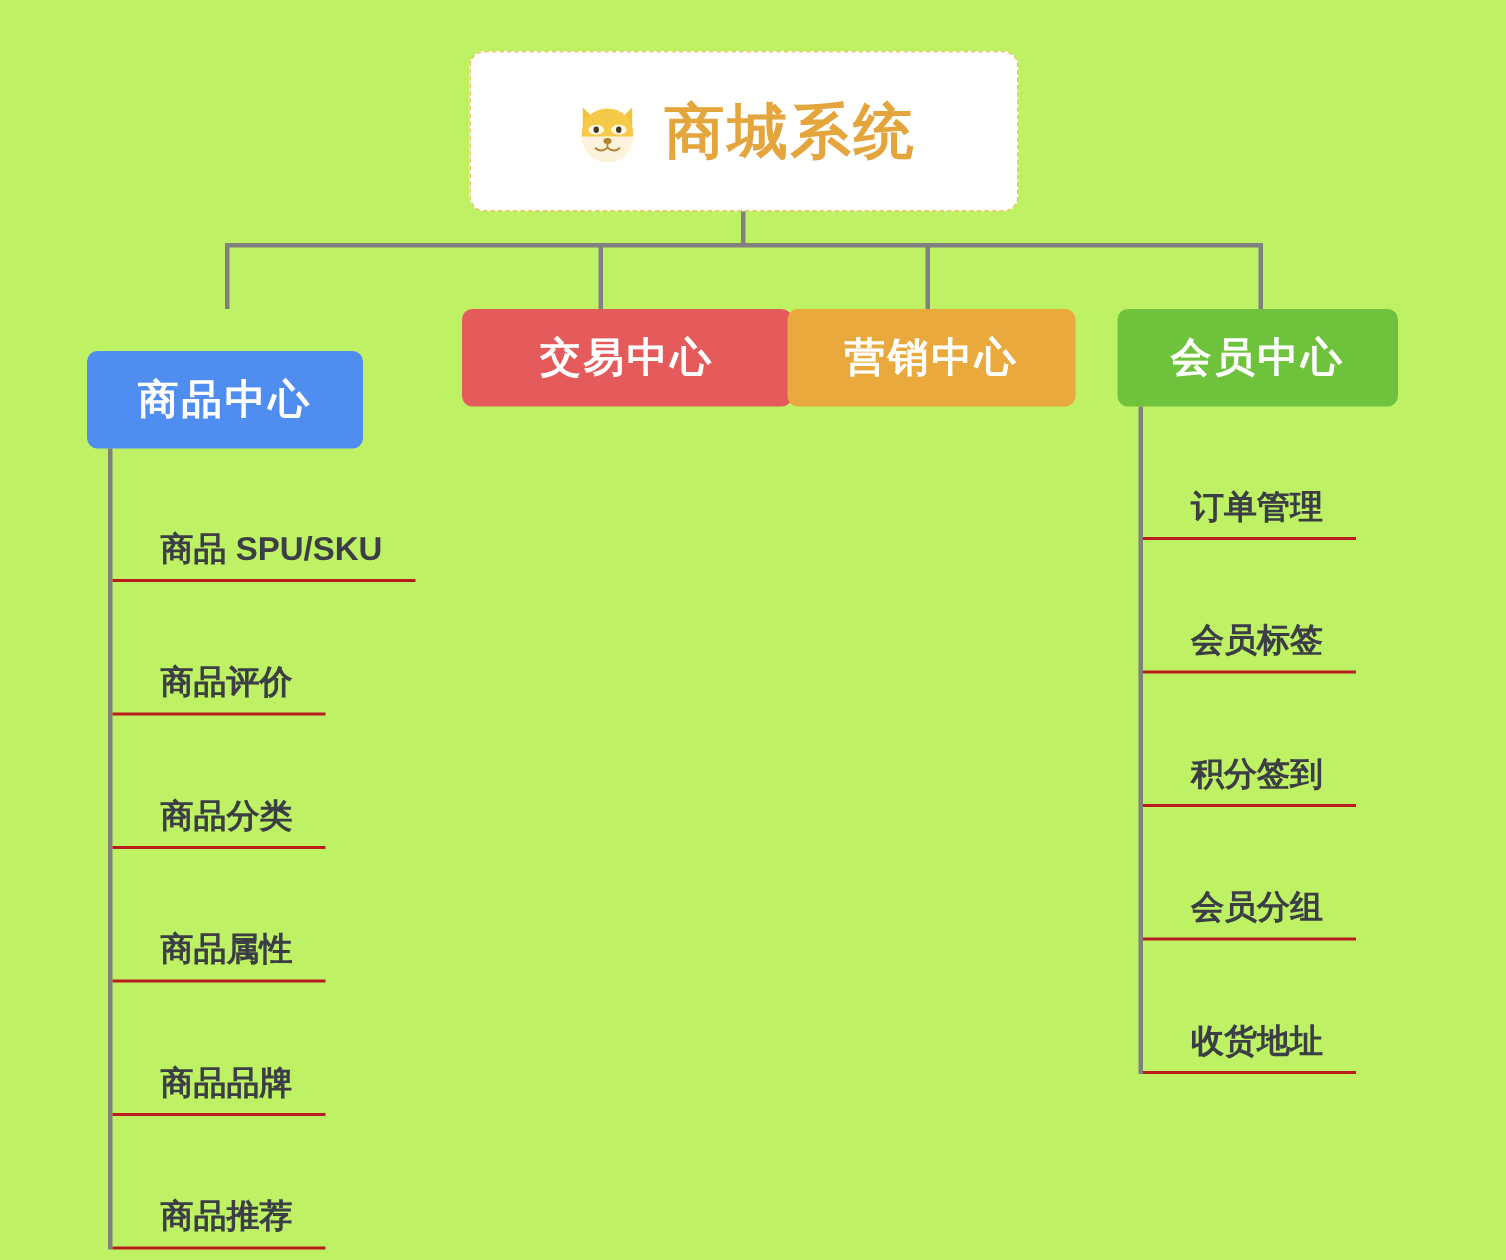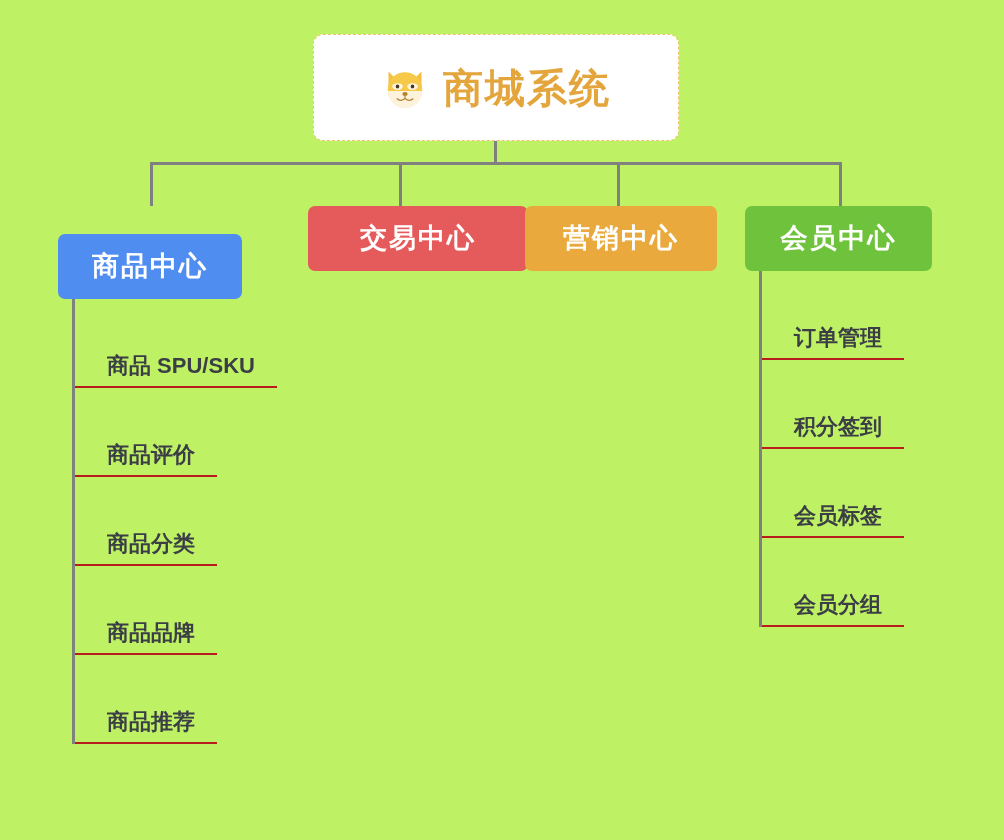--- a/index.html
+++ b/index.html
@@ -185,20 +185,23 @@
         <div class="leaf">
             <span class="leaf-label">商品 SPU/SKU</span>
           </div>
         <div class="leaf">
             <span class="leaf-label">商品评价</span>
           </div>
         <div class="leaf">
             <span class="leaf-label">商品分类</span>
           </div>
         <div class="leaf">
+            <span class="leaf-label">商品属性</span>
+          </div>
+        <div class="leaf">
             <span class="leaf-label">商品品牌</span>
           </div>
         <div class="leaf">
             <span class="leaf-label">商品推荐</span>
           </div>
       </div>
     </div>
   </div>
 
   <div class="branch" id="branch-1">
@@ -217,25 +220,28 @@
     <div class="branch-header" style="background:#6fc33c;text-align:center;">
       <span>会员中心</span>
     </div>
     <div class="spine-wrap">
       <div class="spine"></div>
       <div class="leaf-list">
         <div class="leaf">
             <span class="leaf-label">订单管理</span>
           </div>
         <div class="leaf">
+            <span class="leaf-label">会员标签</span>
+          </div>
+        <div class="leaf">
             <span class="leaf-label">积分签到</span>
           </div>
         <div class="leaf">
-            <span class="leaf-label">会员标签</span>
-          </div>
-        <div class="leaf">
             <span class="leaf-label">会员分组</span>
           </div>
+        <div class="leaf">
+            <span class="leaf-label">收货地址</span>
+          </div>
       </div>
     </div>
   </div>
 
 </div>
 
 </body></html>

